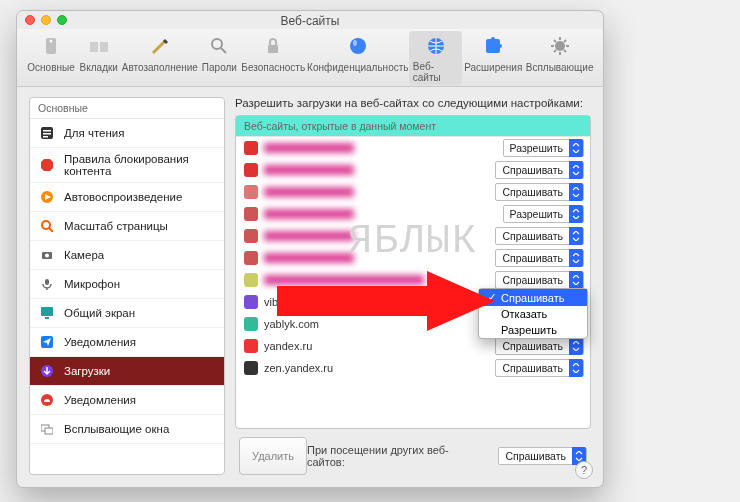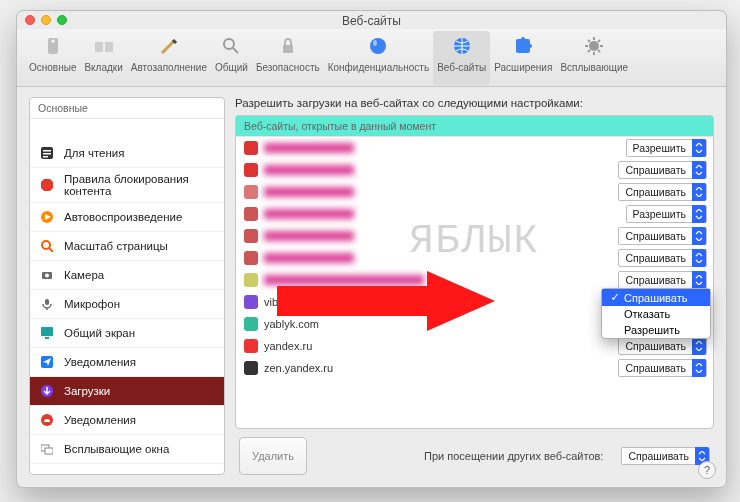--- a/index.html
+++ b/index.html
@@ -1,18 +1,18 @@
 <!DOCTYPE html>
 <html><head>
 <meta charset="utf-8">
 <style>
   * { box-sizing: border-box; margin: 0; padding: 0; font-family: -apple-system, "Helvetica Neue", Arial, sans-serif; }
   body { background: #f0f0f0; width: 740px; height: 502px; overflow: hidden; }
   .window {
-    position: absolute; left: 16px; top: 10px; width: 711px; height: 478px;
+    position: absolute; left: 16px; top: 10px; width: 588px; height: 478px;
     background: #ececec; border-radius: 7px; border: 1px solid #bdbdbd;
     box-shadow: 0 14px 34px rgba(0,0,0,0.28);
     display: flex; flex-direction: column;
   }
   .titlebar { height: 18px; display: flex; align-items: center; padding: 0 8px; position: relative; }
   .traffic { display: flex; gap: 6px; align-items: center; }
   .tl { width: 10px; height: 10px; border-radius: 50%; }
   .tl.r { background: #ff5f57; border: 1px solid #e2463f; }
   .tl.y { background: #ffbd2e; border: 1px solid #dfa123; }
   .tl.g { background: #28c940; border: 1px solid #1dad2f; }
@@ -28,21 +28,21 @@
     cursor: default;
   }
   .tool .ico { width: 26px; height: 26px; display: flex; align-items: center; justify-content: center; margin-bottom: 3px; }
   .tool.selected { background: #dcdcdc; border-radius: 4px; }
   .content { flex: 1; display: flex; padding: 10px 12px 12px 12px; gap: 10px; }
   .sidebar {
     width: 196px; background: #fff; border: 1px solid #c7c7c7; border-radius: 4px;
     display: flex; flex-direction: column;
   }
   .sbhdr { font-size: 10.5px; color: #666; padding: 4px 8px 4px 8px; border-bottom: 1px solid #e5e5e5;}
-  .sblist { flex: 1; overflow: hidden; margin-top: 20px; }
+  .sblist { flex: 1; overflow: hidden; }
   .sbitem {
     display: flex; align-items: center; gap: 8px; padding: 5px 8px; font-size: 11.5px; color: #222;
     border-bottom: 1px solid #f0f0f0; cursor: default;
   }
   .sbitem.active { background: #7f1d1d; color: #fff; }
   .sbitem.active .sic { filter: none; }
   .sic { width: 18px; height: 18px; border-radius: 4px; display:flex; align-items:center; justify-content:center; flex-shrink:0; }
   .main { flex: 1; display: flex; flex-direction: column; }
   .maintitle { font-size: 11.5px; color: #333; margin-bottom: 6px; }
   .listbox {
@@ -140,21 +140,21 @@
         </div>
         <span>Автозаполнение</span>
       </div>
       <div class="tool">
         <div class="ico">
           <svg width="22" height="22">
             <circle cx="9" cy="9" r="5" fill="none" stroke="#9a9a9a" stroke-width="2"></circle>
             <path d="M13 13 L18 18" stroke="#9a9a9a" stroke-width="2"></path>
           </svg>
         </div>
-        <span>Общий</span>
+        <span>Пароли</span>
       </div>
       <div class="tool">
         <div class="ico">
           <svg width="22" height="22">
             <rect x="6" y="10" width="10" height="8" rx="1" fill="#b7b7b7"></rect>
             <path d="M8 10 V7 a3 3 0 0 1 6 0 V10" fill="none" stroke="#b7b7b7" stroke-width="2"></path>
           </svg>
         </div>
         <span>Безопасность</span>
       </div>

